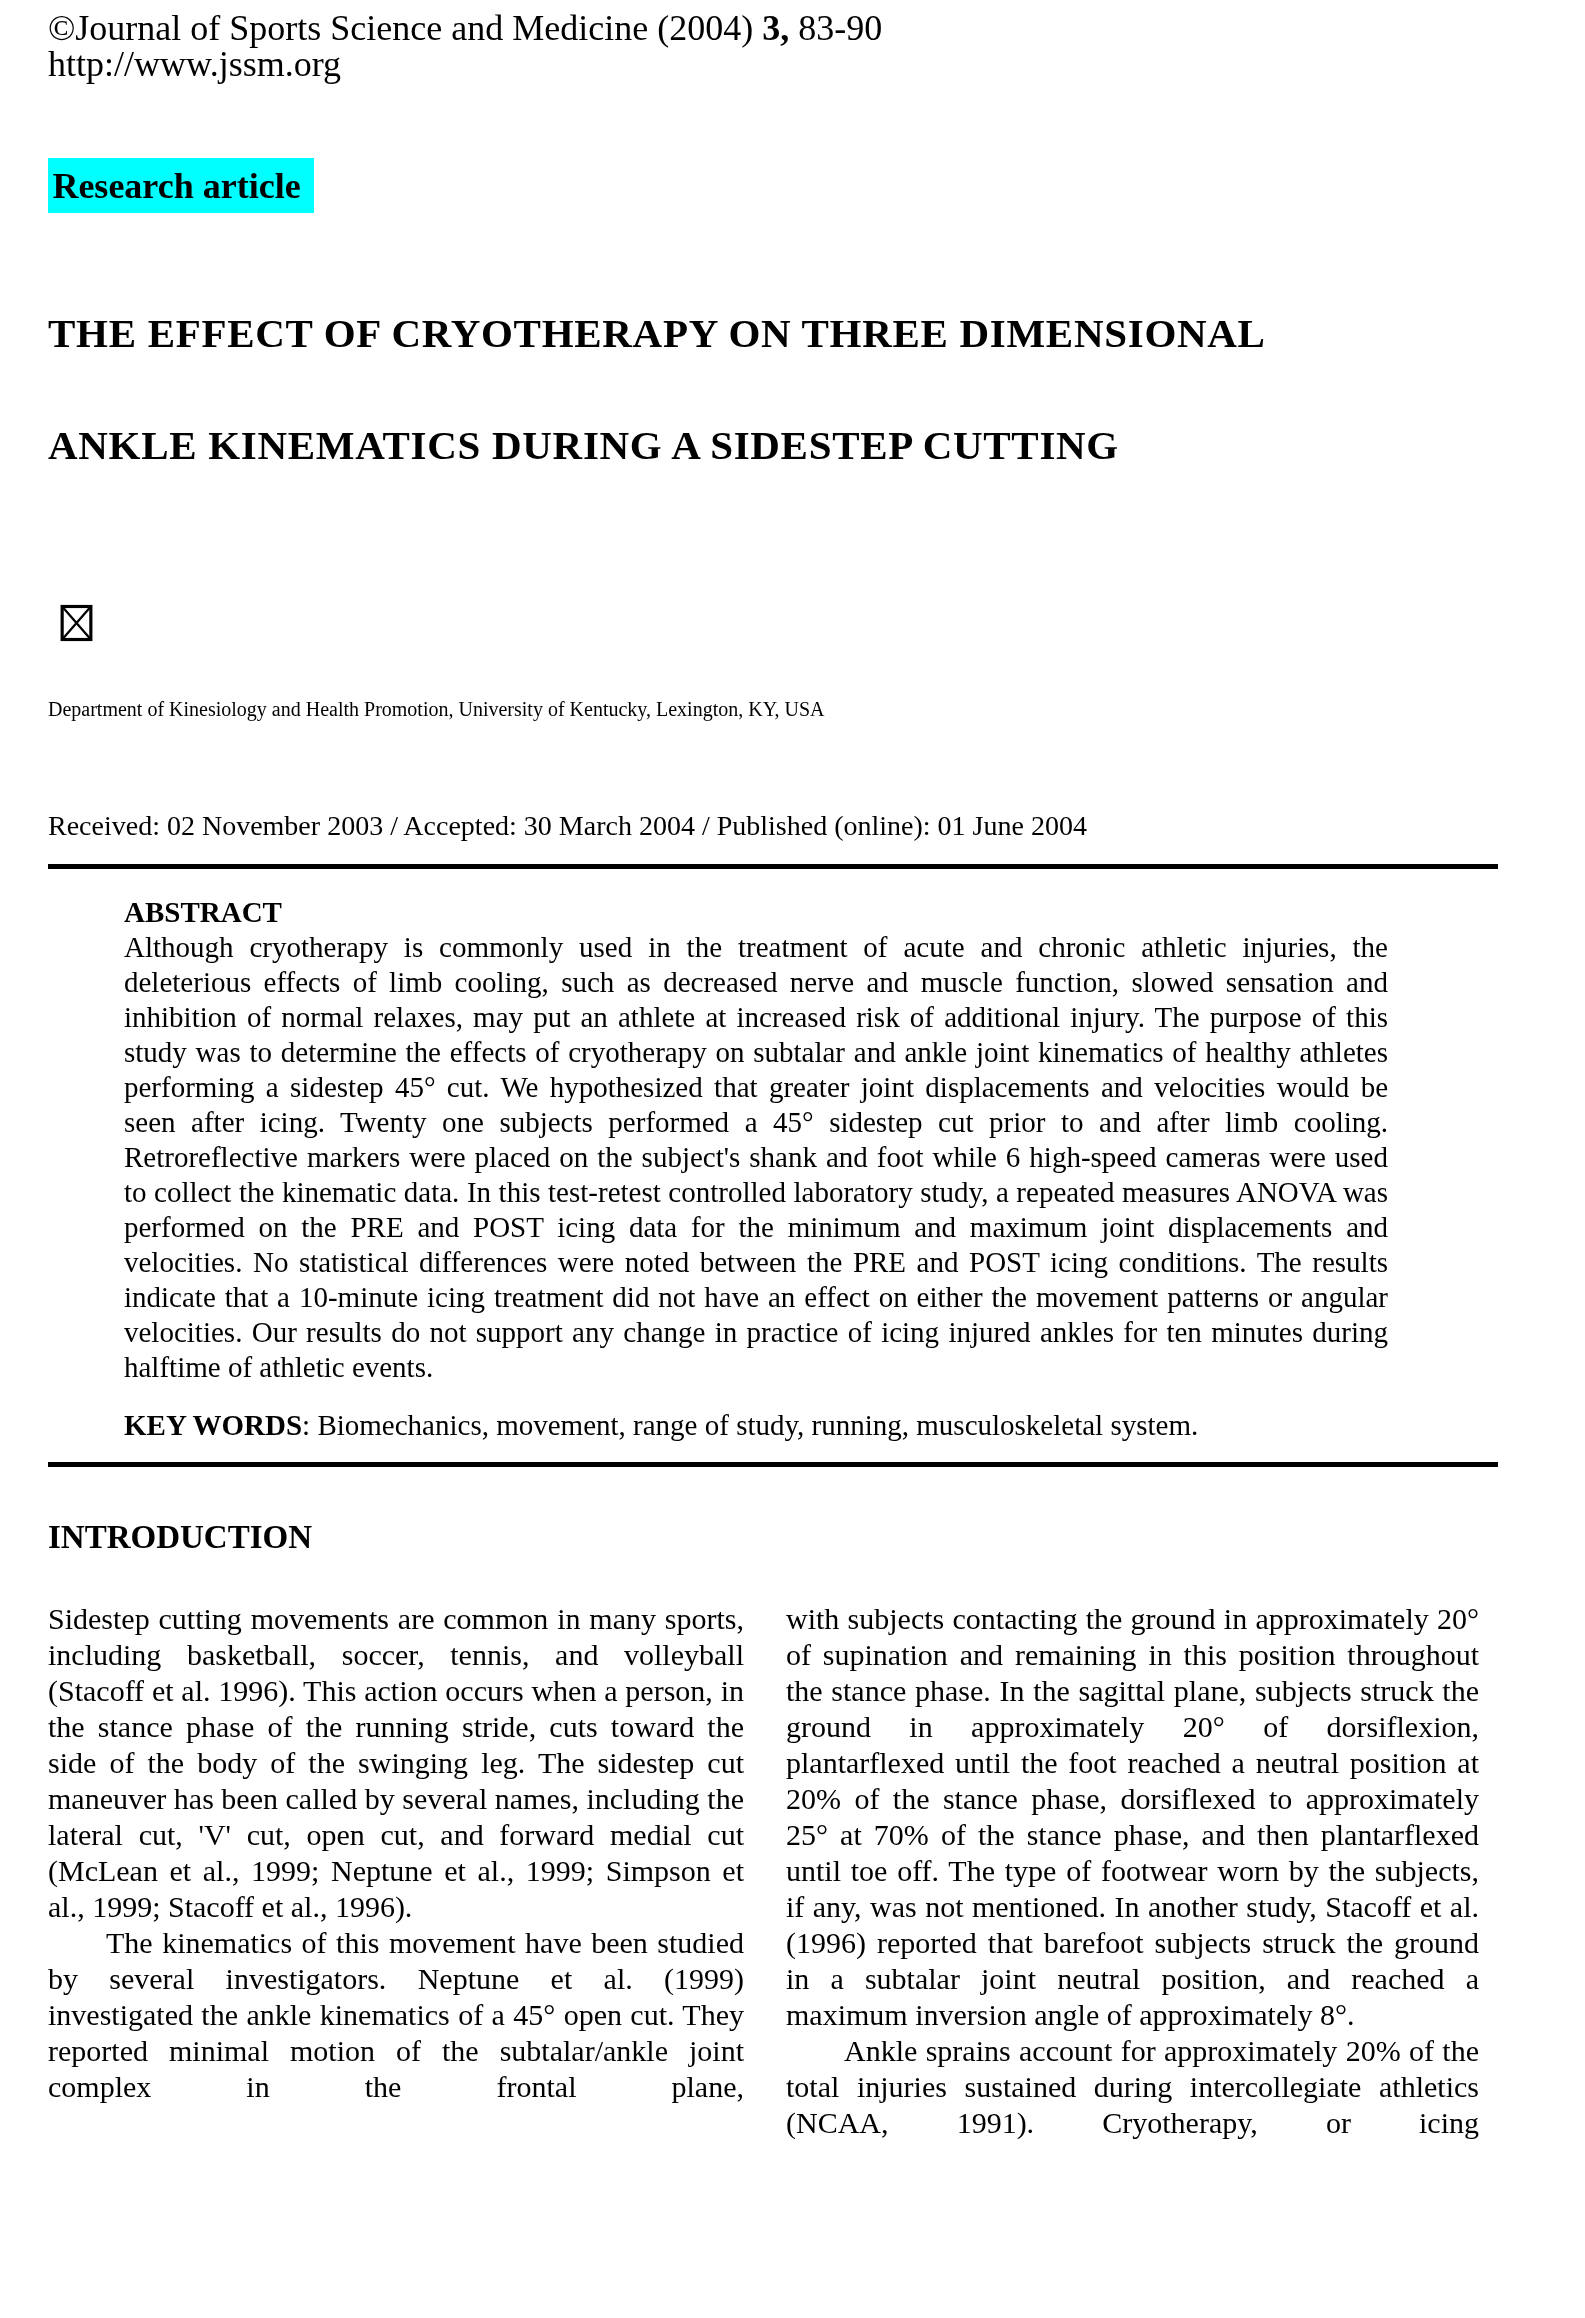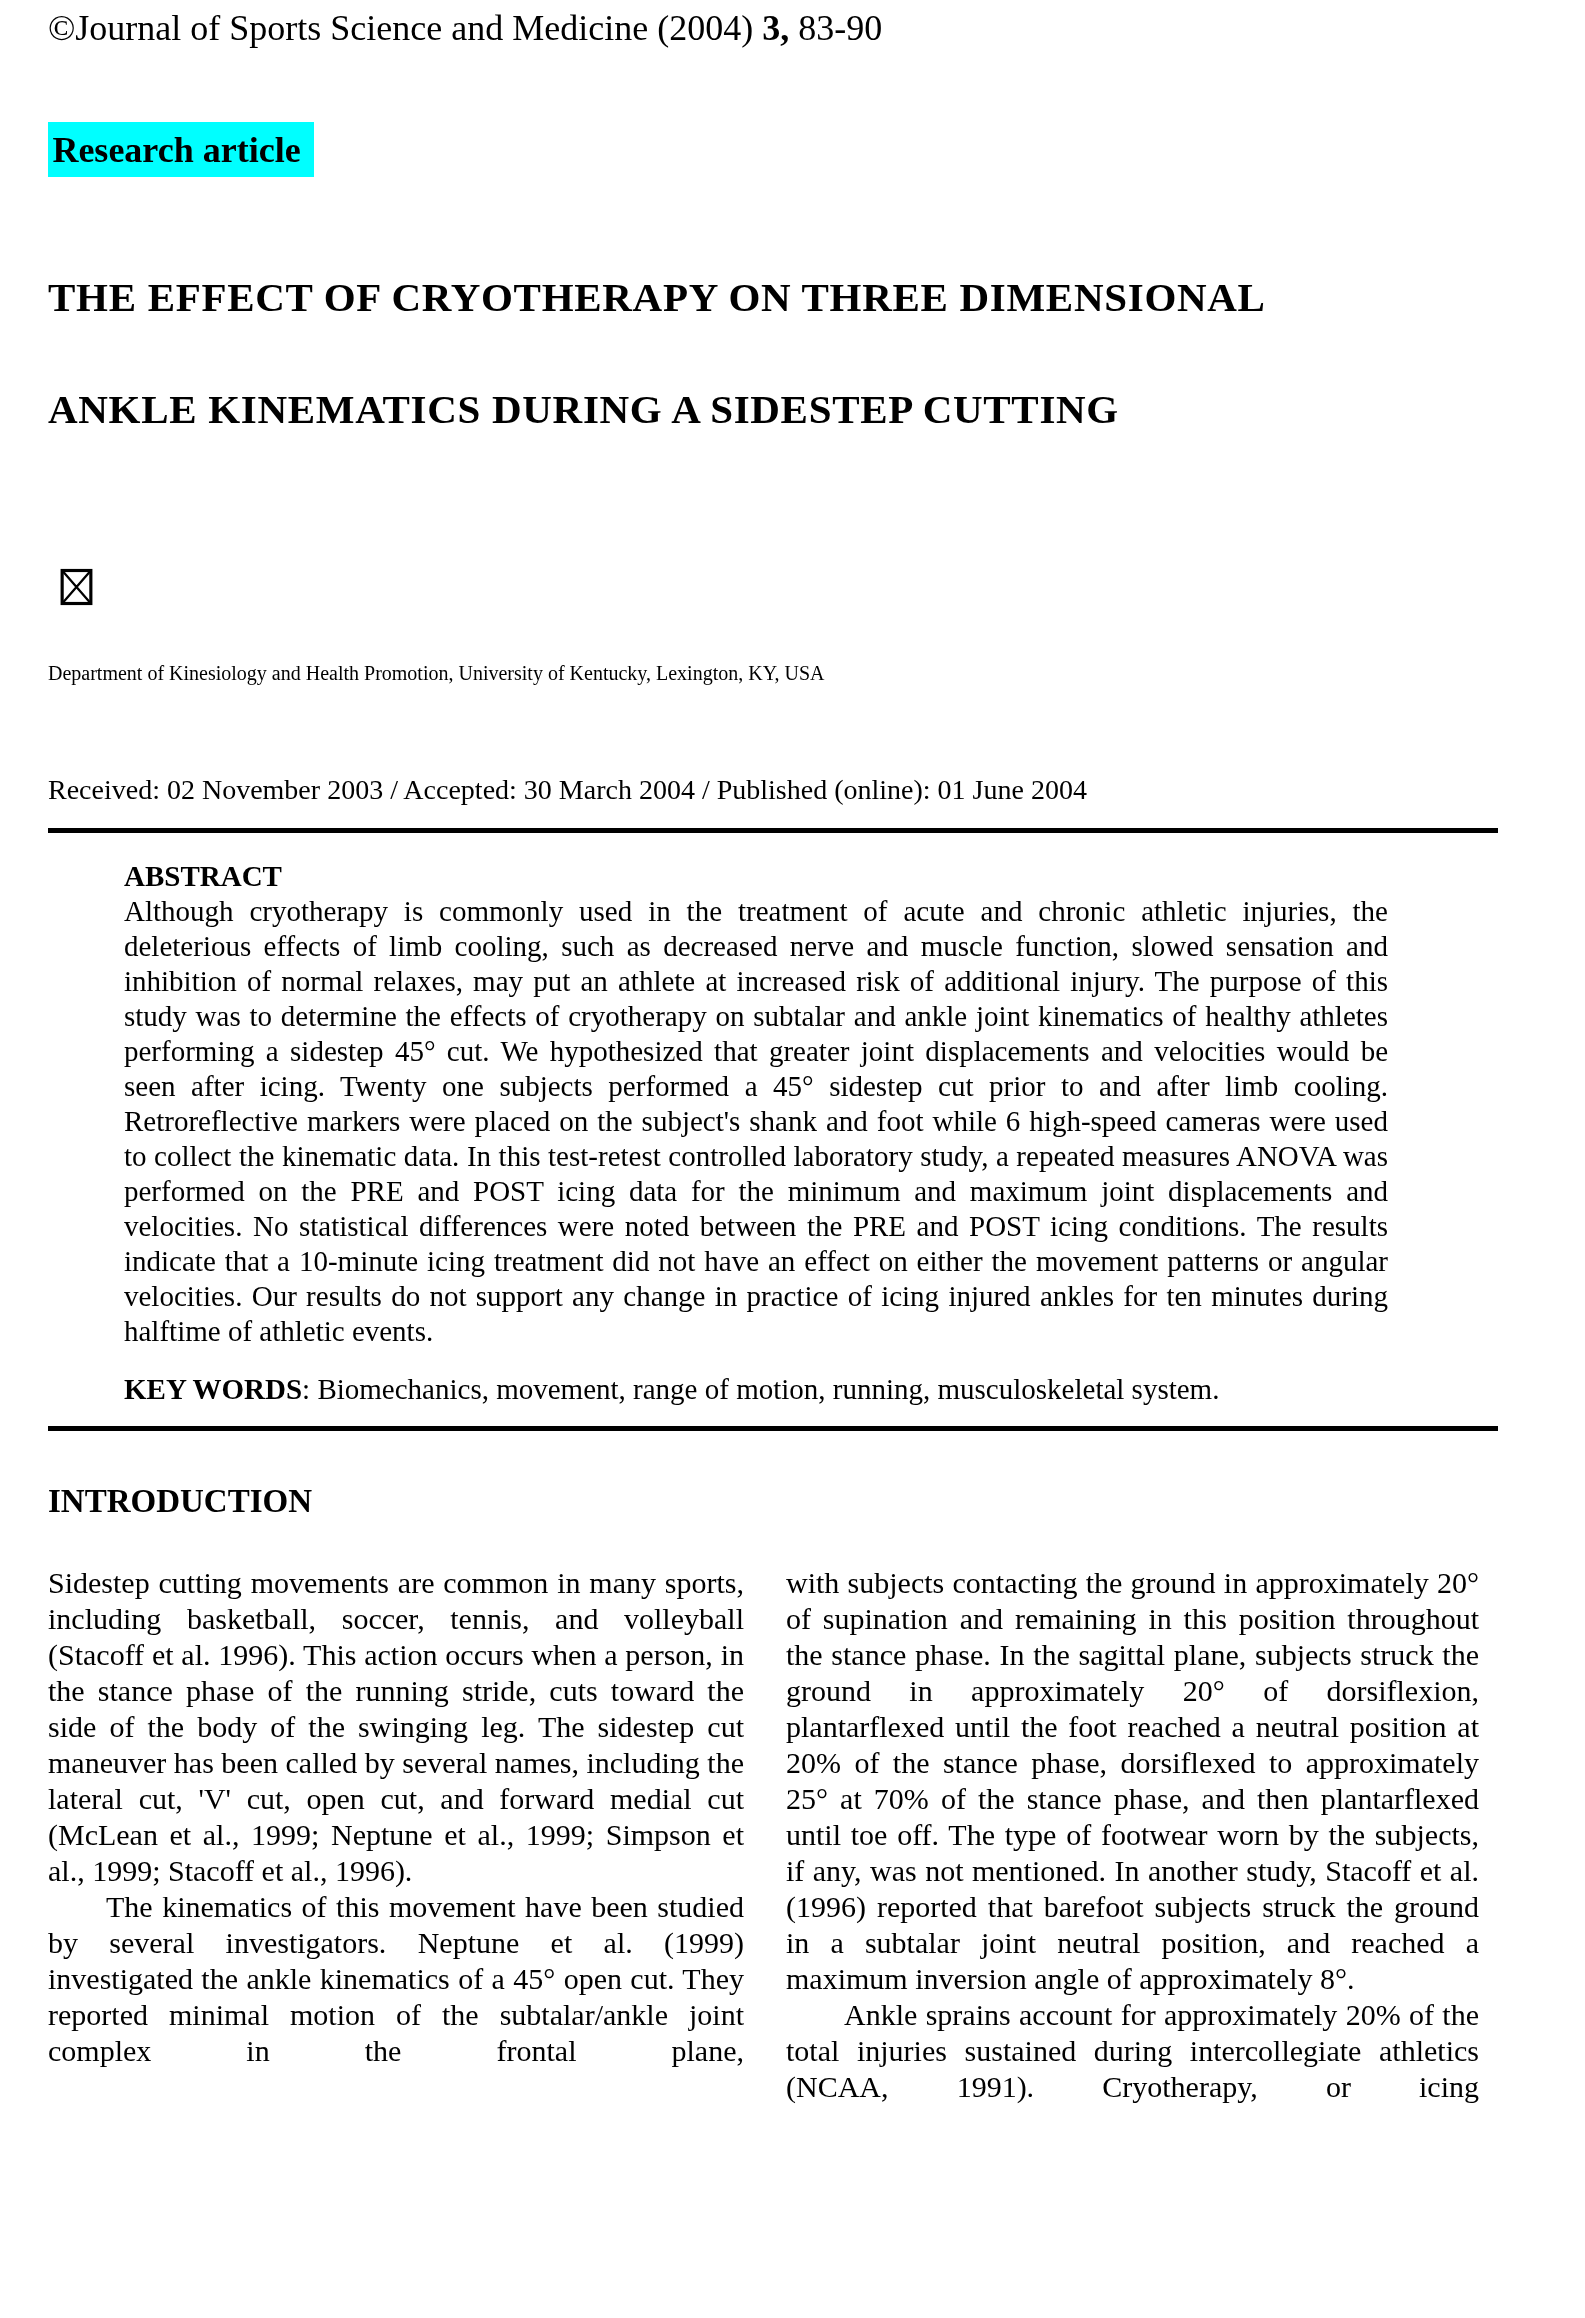--- a/index.html
+++ b/index.html
@@ -81,20 +81,21 @@
   .col p.indent { text-indent: 58px; }
   .col p.cont { text-align-last: justify; }
 </style>
 </head>
 <body>
 
 <div class="page">
 
   <header>
     <div class="jline"><span>©Journal of Sports Science and Medicine (2004) </span><span class="b">3,</span><span> 83-90</span></div>
+    <div class="jline">http://www.jssm.org</div>
   </header>
 
   <div class="badge" style="background-color: rgb(0, 255, 255);">Research article</div>
 
   <h1 class="title">
     <div class="title-line">THE EFFECT OF CRYOTHERAPY ON THREE DIMENSIONAL</div>
     <div class="title-line">ANKLE KINEMATICS DURING A SIDESTEP CUTTING</div>
   </h1>
 
   <div class="authors"><svg class="mail-svg" viewBox="0 0 23 26" aria-hidden="true">
@@ -106,21 +107,21 @@
 
   <div class="dates">Received: 02 November 2003 / Accepted: 30 March 2004 / Published (online): 01 June 2004</div>
 
   <div class="rule rule-1"></div>
 
   <section class="abstract-wrap">
     <div class="abstract-head">ABSTRACT</div>
     <div class="abstract-text">Although cryotherapy is commonly used in the treatment of acute and chronic athletic injuries, the deleterious effects of limb cooling, such as decreased nerve and muscle function, slowed sensation and inhibition of normal relaxes, may put an athlete at increased risk of additional injury. The purpose of this study was to determine the effects of cryotherapy on subtalar and ankle joint kinematics of healthy athletes performing a sidestep 45° cut. We hypothesized that greater joint displacements and velocities would be seen after icing. Twenty one subjects performed a 45° sidestep cut prior to and after limb cooling. Retroreflective markers were placed on the subject's shank and foot while 6 high-speed cameras were used to collect the kinematic data. In this test-retest controlled laboratory study, a repeated measures ANOVA was performed on the PRE and POST icing data for the minimum and maximum joint displacements and velocities. No statistical differences were noted between the PRE and POST icing conditions. The results indicate that a 10-minute icing treatment did not have an effect on either the movement patterns or angular velocities. Our results do not support any change in practice of icing injured ankles for ten minutes during halftime of athletic events.</div>
   </section>
 
-  <div class="keywords"><span class="b">KEY WORDS</span><span>: Biomechanics, movement, range of motion, running, musculoskeletal system.</span></div>
+  <div class="keywords"><span class="b">KEY WORDS</span><span>: Biomechanics, movement, range of study, running, musculoskeletal system.</span></div>
 
   <div class="rule rule-2"></div>
 
   <h2 class="intro-head">INTRODUCTION</h2>
 
   <div class="columns">
     <div class="col col-1">
       <p>Sidestep cutting movements are common in many sports, including basketball, soccer, tennis, and volleyball (Stacoff et al. 1996). This action occurs when a person, in the stance phase of the running stride, cuts toward the side of the body of the swinging leg. The sidestep cut maneuver has been called by several names, including the lateral cut, 'V' cut, open cut, and forward medial cut (McLean et al., 1999; Neptune et al., 1999; Simpson et al., 1999; Stacoff et al., 1996).</p>
       <p class="indent cont">The kinematics of this movement have been studied by several investigators. Neptune et al. (1999) investigated the ankle kinematics of a 45° open cut. They reported minimal motion of the subtalar/ankle joint complex in the frontal plane,</p>
     </div>

